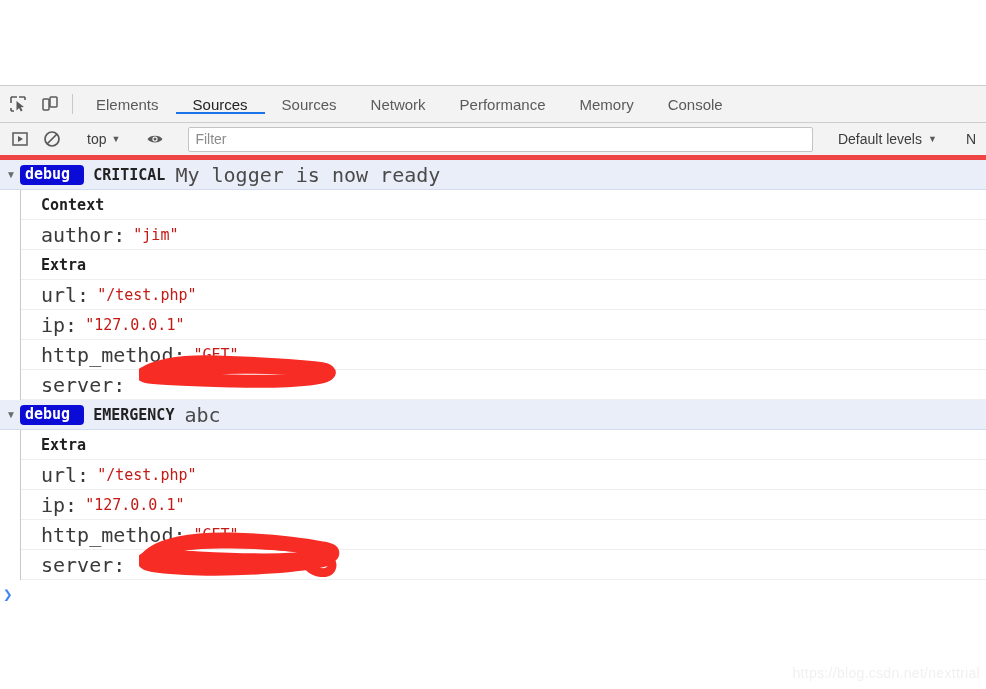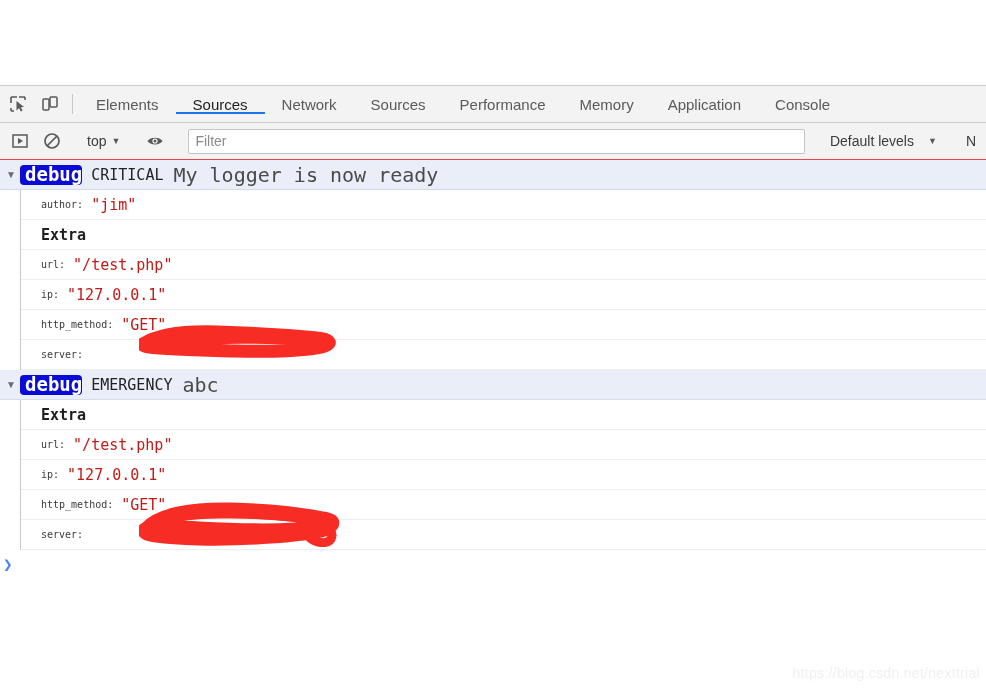--- a/index.html
+++ b/index.html
@@ -52,39 +52,39 @@
   .tab.active::after {
     content:""; position:absolute; left:0; right:0; bottom:-1px;
     height:2px; background:#1a73e8;
   }
 
   
   .console-toolbar {
     height:37px; flex:0 0 37px;
     background:#f3f3f3;
     display:flex; align-items:center;
-    border-bottom:1px solid #ef4444;
+    border-bottom:5px solid #ef4444;
     padding:0 2px;
   }
   .ctx-select {
     display:flex; align-items:center; gap:5px;
     font-size:14px; color:#3c3c3c; padding:0 6px; cursor:pointer;
     white-space:nowrap;
   }
   .caret { font-size:9px; color:#5a5a5a; line-height:1; }
   .filter-input {
     flex:1 1 auto; height:25px; margin:0 4px;
     border:1px solid #c4c4c4; background:#ffffff; border-radius:2px;
     font-size:14px; color:#701a75; padding:0 6px;
     font-family:"Liberation Sans", sans-serif;
     outline:none;
   }
   .filter-input::placeholder { color:#8b8b8b; }
   .levels {
-    display:flex; align-items:center; gap:14px;
+    display:flex; align-items:center; gap:6px;
     font-size:14px; color:#3c3c3c; padding:0 8px; cursor:pointer;
     white-space:nowrap;
   }
   .issues {
     font-size:14px; color:#3c3c3c; padding:0 8px;
     white-space:nowrap; overflow:hidden;
   }
 
   
   .console-body {
@@ -99,46 +99,46 @@
     border-bottom:1px solid #d3dcee;
     padding-left:2px;
   }
   .twisty {
     width:18px; text-align:center; font-size:10px; color:#6b6b6b;
     cursor:pointer; user-select:none;
   }
   .badge {
     display:inline-block; background:#0b0bd8; color:#ffffff;
     font-family:"DejaVu Sans Mono", monospace;
-    font-size:19px; font-weight:bold;
-    padding:0px 0 1px 5px; border-radius:4px; line-height:19px;
+    font-size:15px; font-weight:bold;
+    padding:0px 14px 1px 5px; border-radius:4px; line-height:19px;
     margin-right:9px;
   }
   .level {
     font-family:"DejaVu Sans Mono", monospace;
-    font-size:15px; font-weight:normal; color:#222222; margin-right:10px;
+    font-size:15px; font-weight:bold; color:#222222; margin-right:10px;
   }
   .msg {
     font-family:"DejaVu Sans Mono", monospace;
     font-size:20px; color:#4a4a4a;
   }
 
   .rows { border-left:1px solid #c9c9c9; margin-left:20px; }
   .row {
     height:30px; display:flex; align-items:center;
     border-bottom:1px solid #eeeeee;
     padding-left:20px; position:relative;
   }
   .section-title {
     font-family:"DejaVu Sans Mono", monospace;
     font-size:15px; font-weight:bold; color:#202020;
   }
   .key {
     font-family:"DejaVu Sans Mono", monospace;
-    font-size:10px; color:#3a3a3a;
+    font-size:20px; color:#3a3a3a;
   }
   .val {
     font-family:"DejaVu Sans Mono", monospace;
     font-size:15px; color:#c41a16; margin-left:8px;
   }
   .scribble { position:absolute; pointer-events:none; }
   #scribble1 { left:118px; top:-18px; }
   #scribble2 { left:118px; top:-21px; }
 
   
@@ -184,33 +184,30 @@
       </div>
       <div class="vdiv"></div>
       <div class="tabs">
         <div class="tab">
             <span>Elements</span>
           </div>
         <div class="tab active">
             <span>Sources</span>
           </div>
         <div class="tab">
+            <span>Sources</span>
+          </div>
+        <div class="tab">
             <span>Network</span>
           </div>
         <div class="tab">
-            <span>Sources</span>
-          </div>
-        <div class="tab">
             <span>Performance</span>
           </div>
         <div class="tab">
             <span>Memory</span>
-          </div>
-        <div class="tab">
-            <span>Application</span>
           </div>
         <div class="tab">
             <span>Console</span>
           </div>
       </div>
     </div>
 
     <div class="console-toolbar">
       <div class="tool-btn">
         <svg width="20" height="20" viewBox="0 0 20 20">
@@ -251,20 +248,23 @@
     <div class="console-body">
 
       <div class="log-group">
         <div class="log-header">
           <span class="twisty">▼</span>
           <span class="badge">debug</span>
           <span class="level">CRITICAL</span>
           <span class="msg">My logger is now ready</span>
         </div>
         <div class="rows">
+          <div class="row">
+            <span class="section-title">Context</span>
+          </div>
           <div class="row">
             <span class="key">author:</span>
             <span class="val">"jim"</span>
           </div>
 
           <div class="row">
             <span class="section-title">Extra</span>
           </div>
           <div class="row">
             <span class="key">url:</span>

